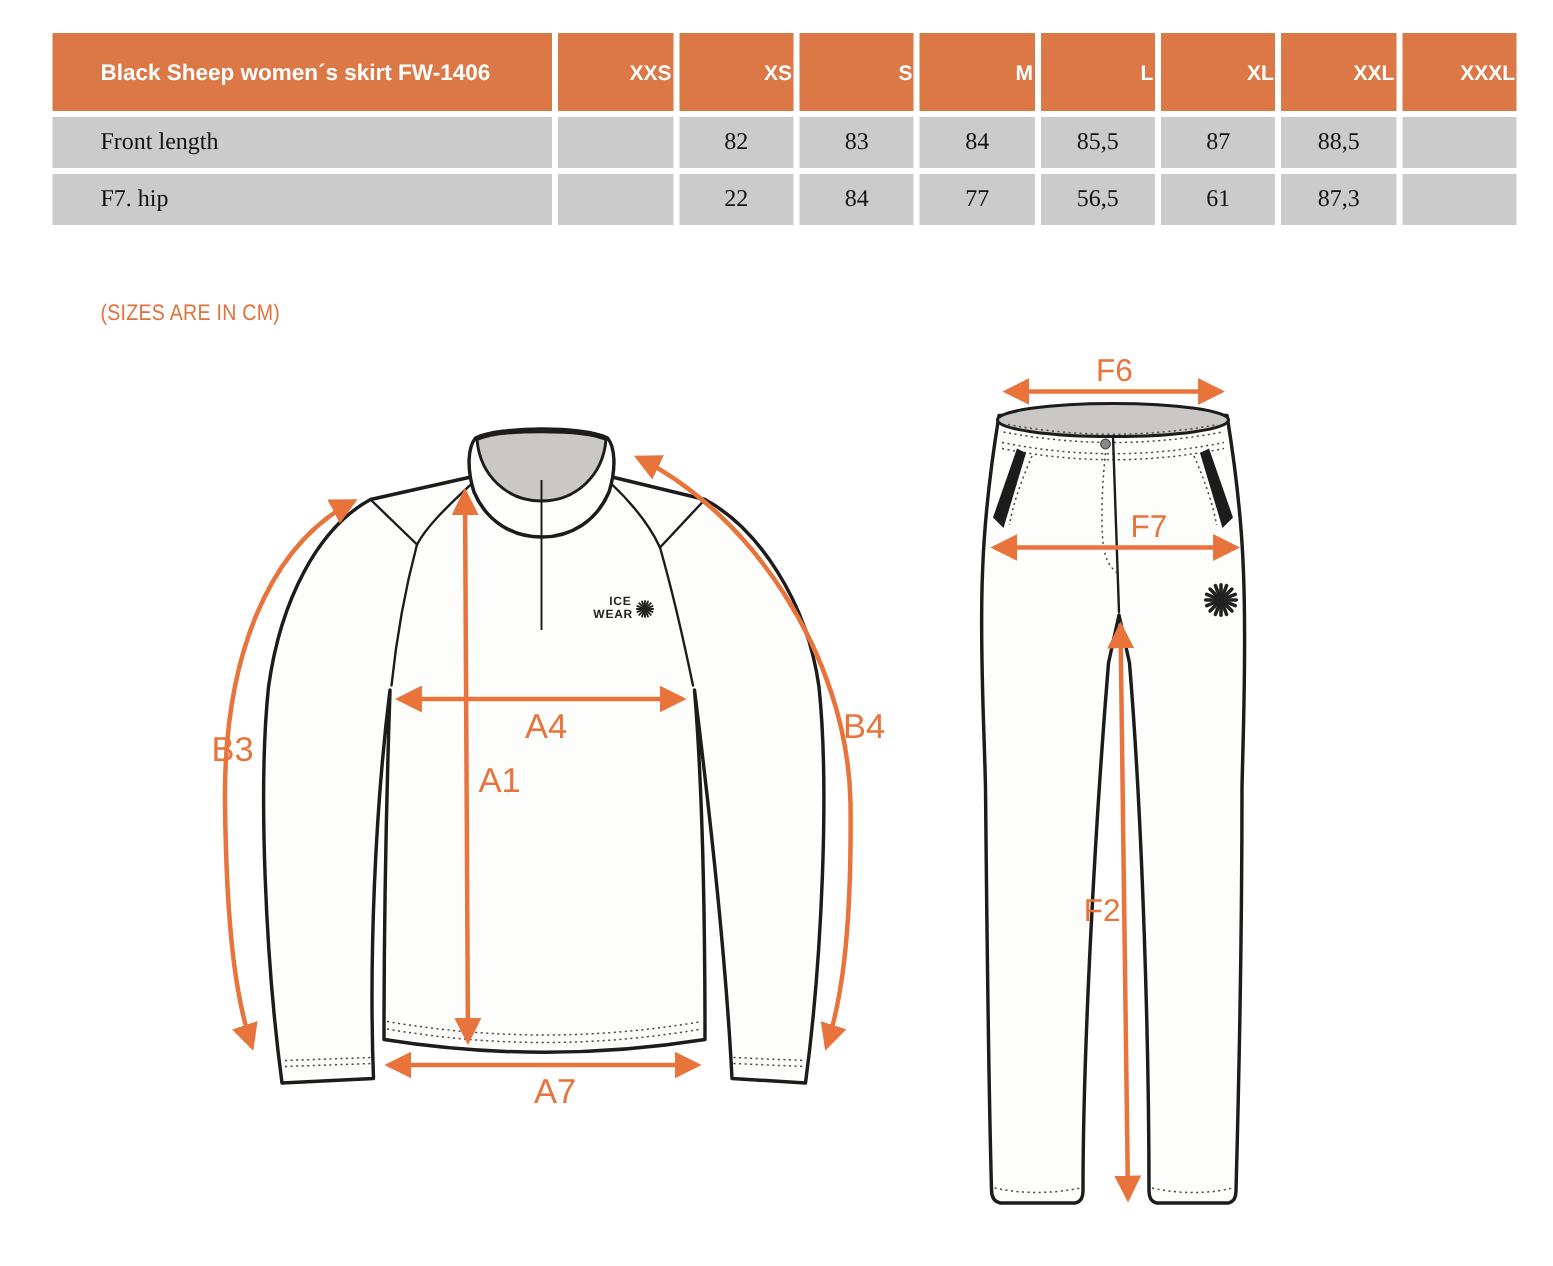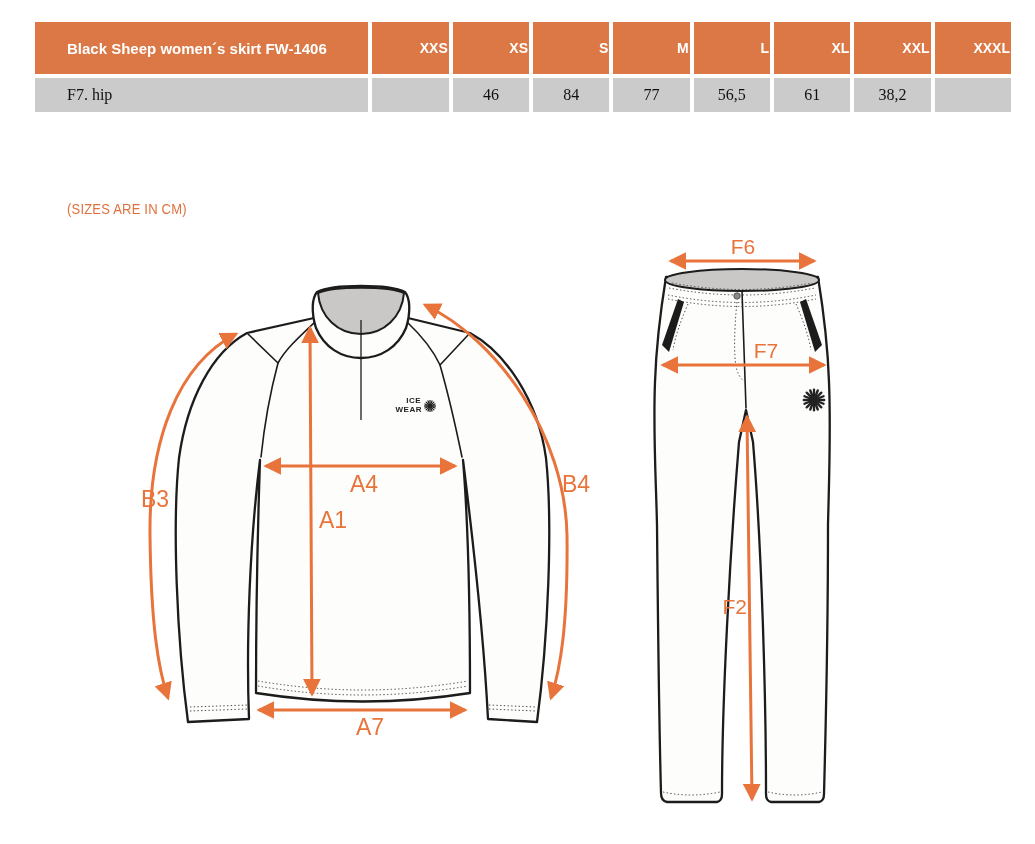--- a/index.html
+++ b/index.html
@@ -62,28 +62,39 @@
       <td>XXS</td>
       <td>XS</td>
       <td>S</td>
       <td>M</td>
       <td>L</td>
       <td>XL</td>
       <td>XXL</td>
       <td>XXXL</td>
     </tr>
     <tr class="row dark">
+      <td class="label-cell">Front length</td>
+      <td></td>
+      <td>82</td>
+      <td>83</td>
+      <td>84</td>
+      <td>85,5</td>
+      <td>87</td>
+      <td>88,5</td>
+      <td></td>
+    </tr>
+    <tr class="row dark">
       <td class="label-cell">F7. hip</td>
       <td></td>
-      <td>46</td>
+      <td>22</td>
       <td>84</td>
       <td>77</td>
       <td>56,5</td>
       <td>61</td>
-      <td>38,2</td>
+      <td>87,3</td>
       <td></td>
     </tr>
   </tbody>
     </table>
 
   <div class="note">(SIZES ARE IN CM)</div>
 
   <svg class="diagram" width="1035" height="600" viewBox="0 235 1035 600">
     <defs>
       <marker id="ah" viewBox="0 0 10 10" refX="8.5" refY="5" markerWidth="6" markerHeight="6" orient="auto-start-reverse">

